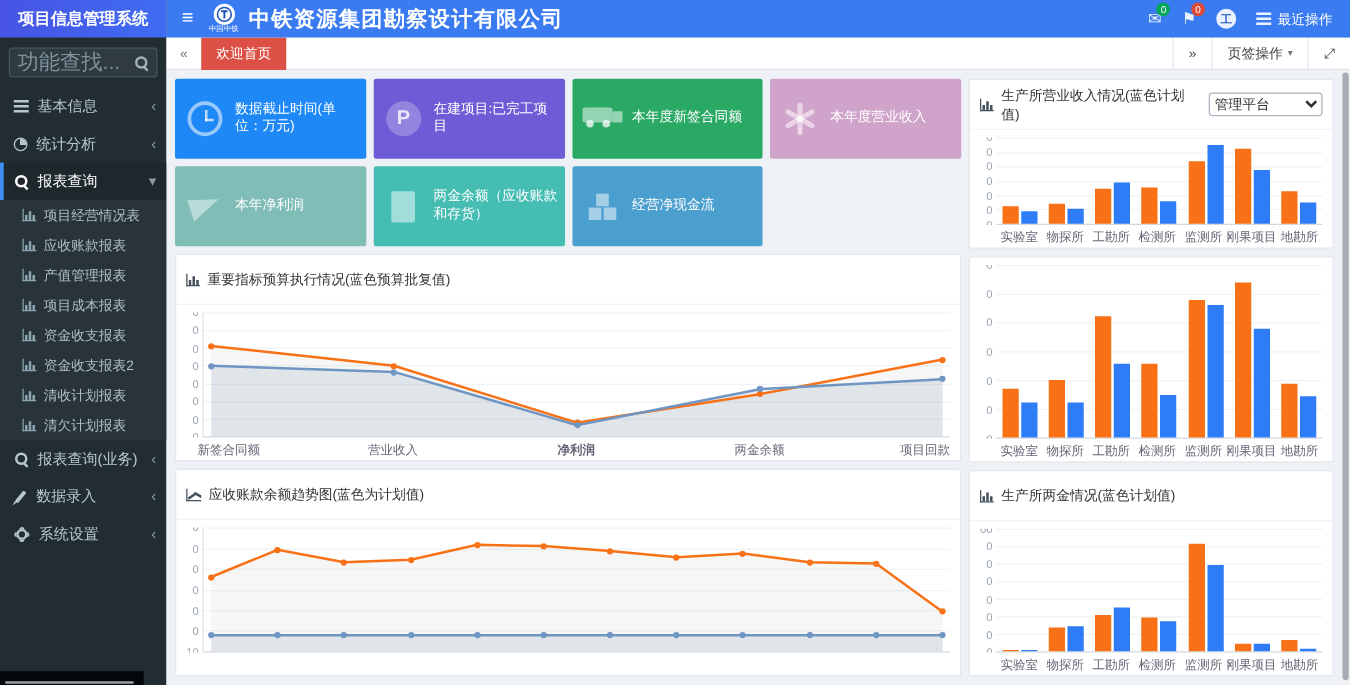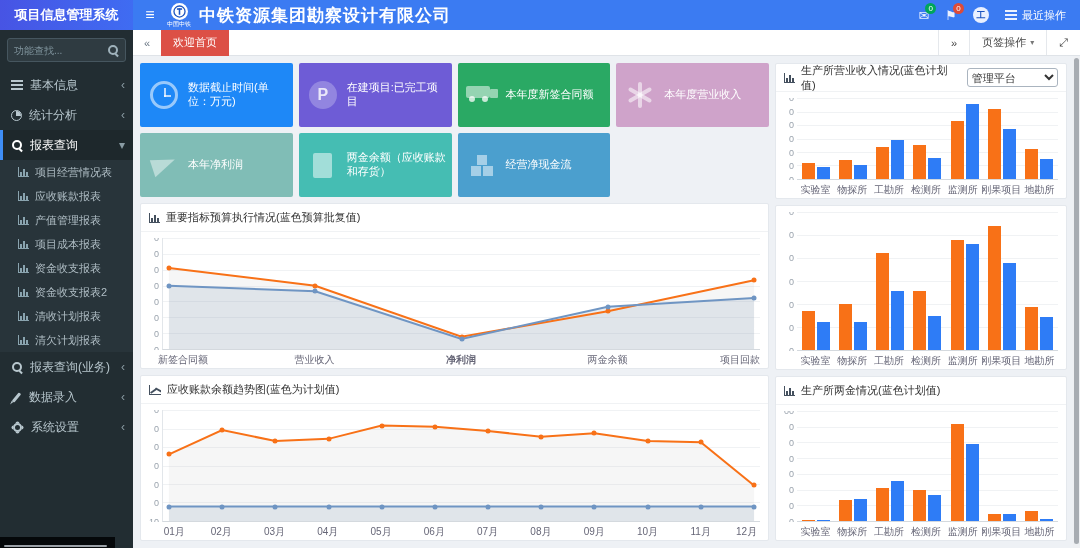--- a/index.html
+++ b/index.html
@@ -4,21 +4,21 @@
 <style>
   *{margin:0;padding:0;box-sizing:border-box;}
   html,body{width:1080px;height:548px;overflow:hidden;}
   body{font-family:"Liberation Sans","DejaVu Sans",sans-serif;background:#eef1f5;}
   .app{position:relative;width:1080px;height:548px;background:#eef1f5;overflow:hidden;}
 
   
   .sidebar{position:absolute;left:0;top:0;bottom:0;width:133px;background:#222d32;z-index:5;}
   .sb-header{height:30px;background:linear-gradient(90deg,#4754e4,#3f6cf2);color:#fff;font-size:13px;font-weight:bold;display:flex;align-items:center;justify-content:center;}
   .sb-search{margin:8px 7px;display:flex;align-items:center;background:#2f3b41;border:1px solid #46565f;border-radius:3px;height:24px;padding:0 6px;}
-  .sb-search input{flex:1;background:transparent;border:none;outline:none;color:#cfd8dc;font-size:10px;width:80px;}
+  .sb-search input{flex:1;background:transparent;border:none;outline:none;color:#cfd8dc;font-size:17px;width:80px;}
   .sb-search input::placeholder{color:#7f939c;}
   .sb-menu{font-size:12px;color:#b8c7ce;}
   .sb-item{display:flex;align-items:center;height:30px;padding:0 8px;gap:7px;cursor:pointer;border-left:3px solid transparent;}
   .sb-item .lbl{flex:1;}
   .sb-item .chev{color:#8a9ba3;font-size:12px;}
   .sb-item.active{background:#1e282c;border-left-color:#3f8ef6;color:#fff;}
   .sb-sub{background:#28343a;}
   .sb-subitem{display:flex;align-items:center;height:24px;padding-left:18px;gap:6px;font-size:11px;color:#b0bec5;cursor:pointer;}
   .sb-bottom{position:absolute;left:0;bottom:0;width:115px;height:11px;background:#05080a;}
   .sb-bottom::after{content:"";position:absolute;left:4px;bottom:1px;width:103px;height:2px;background:#9aa0a6;border-radius:2px;}
@@ -50,21 +50,21 @@
   .content{position:absolute;left:133px;right:0;top:56px;bottom:0;padding:7px 13px 7px 7px;display:flex;gap:6px;}
   .col-left{flex:1;display:flex;flex-direction:column;gap:6px;min-width:0;}
   .col-right{width:292px;display:flex;flex-direction:column;gap:6px;}
 
   .cards{display:grid;grid-template-columns:repeat(4,1fr);grid-auto-rows:64px;gap:6px;}
   .card{border-radius:2px;display:flex;align-items:center;color:#fff;cursor:pointer;overflow:hidden;}
   .card .ic{width:48px;display:flex;align-items:center;justify-content:center;flex-shrink:0;}
   .card .lb{font-size:11px;line-height:1.25;padding-right:4px;}
 
   .panel{background:#fff;border:1px solid #e4e8ed;border-radius:2px;position:relative;display:flex;flex-direction:column;min-height:0;}
-  .p-head{height:28px;display:flex;align-items:center;gap:6px;padding:0 8px;border-bottom:1px solid #f0f2f4;color:#44505e;flex-shrink:0;}
+  .p-head{height:40px;display:flex;align-items:center;gap:6px;padding:0 8px;border-bottom:1px solid #f0f2f4;color:#44505e;flex-shrink:0;}
   .p-title{font-size:11px;color:#333;}
   .p-select{margin-left:auto;width:92px;height:19px;font-size:11px;color:#333;border:1px solid #aab4bf;border-radius:3px;background:#fff;outline:none;}
   .panel.h-a{height:136px;}
   .panel.grow{flex:1;}
 
   .chart{flex:1;display:grid;grid-template-columns:17px 1fr;grid-template-rows:1fr 16px;padding:6px 8px 2px 4px;min-height:0;}
   .yaxis{position:relative;grid-row:1;grid-column:1;overflow:hidden;}
   .ytick{position:absolute;right:3px;transform:translateY(-50%);font-size:9px;color:#9aa3ad;}
   .plot{position:relative;grid-row:1;grid-column:2;border-bottom:1px solid #d4d9de;min-height:0;}
   .plot.axisleft{border-left:1px solid #e2e6ea;}
@@ -384,34 +384,20 @@
               <div class="dot" style="left: 36.6364%; top: 87%; background: rgb(111, 149, 195);"></div>
               <div class="dot" style="left: 45.5455%; top: 87%; background: rgb(111, 149, 195);"></div>
               <div class="dot" style="left: 54.4545%; top: 87%; background: rgb(111, 149, 195);"></div>
               <div class="dot" style="left: 63.3636%; top: 87%; background: rgb(111, 149, 195);"></div>
               <div class="dot" style="left: 72.2727%; top: 87%; background: rgb(111, 149, 195);"></div>
               <div class="dot" style="left: 81.1818%; top: 87%; background: rgb(111, 149, 195);"></div>
               <div class="dot" style="left: 90.0909%; top: 87%; background: rgb(111, 149, 195);"></div>
               <div class="dot" style="left: 99%; top: 87%; background: rgb(111, 149, 195);"></div>
             </div>
             <div class="corner"></div>
-            <div class="xlabels">
-              <div class="xl-abs" style="left: 1%; transform: translateX(-20%);">01月</div>
-              <div class="xl-abs" style="left: 9.90909%; transform: translateX(-50%);">02月</div>
-              <div class="xl-abs" style="left: 18.8182%; transform: translateX(-50%);">03月</div>
-              <div class="xl-abs" style="left: 27.7273%; transform: translateX(-50%);">04月</div>
-              <div class="xl-abs" style="left: 36.6364%; transform: translateX(-50%);">05月</div>
-              <div class="xl-abs" style="left: 45.5455%; transform: translateX(-50%);">06月</div>
-              <div class="xl-abs" style="left: 54.4545%; transform: translateX(-50%);">07月</div>
-              <div class="xl-abs" style="left: 63.3636%; transform: translateX(-50%);">08月</div>
-              <div class="xl-abs" style="left: 72.2727%; transform: translateX(-50%);">09月</div>
-              <div class="xl-abs" style="left: 81.1818%; transform: translateX(-50%);">10月</div>
-              <div class="xl-abs" style="left: 90.0909%; transform: translateX(-50%);">11月</div>
-              <div class="xl-abs" style="left: 99%; transform: translateX(-85%);">12月</div>
-            </div>
           </div>
       </div>
     </div>
 
     <div class="col-right">
       <div class="panel h-a">
         <div class="p-head">
           <span class="i-chart"></span>
           <span class="p-title">生产所营业收入情况(蓝色计划值)</span>
           <select class="p-select"><option>管理平台</option></select>

